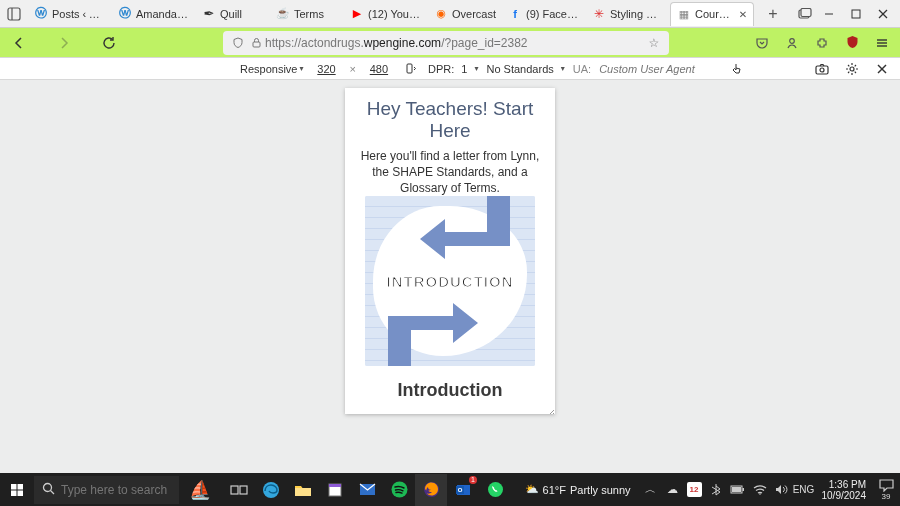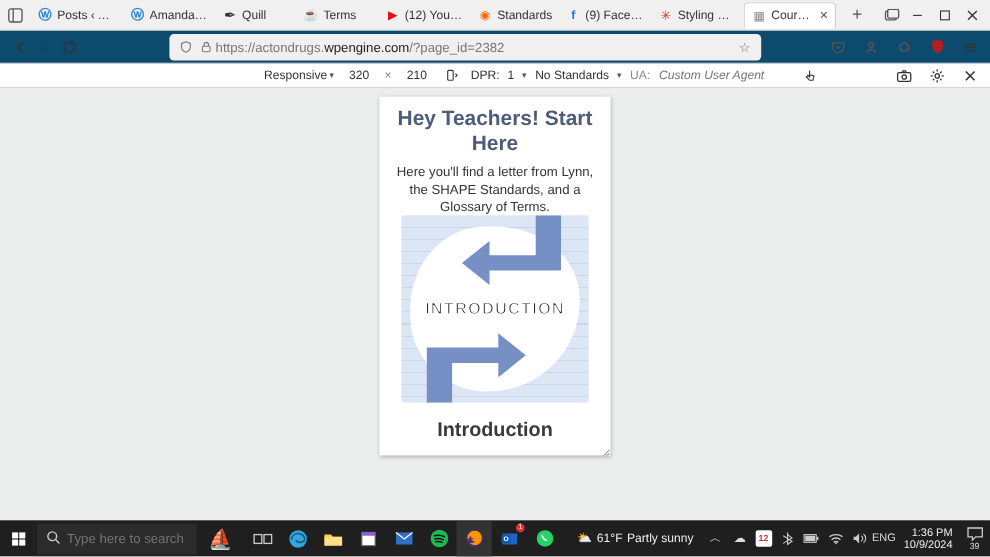--- a/index.html
+++ b/index.html
@@ -13,50 +13,50 @@
 .tab .fav { width:14px; height:14px; display:flex; align-items:center; justify-content:center; font-size:11px; }
 .tab .lbl { white-space:nowrap; overflow:hidden; text-overflow:ellipsis; flex:1; }
 .tab.active { background:#fff; border:1px solid #ccc; border-bottom:none; }
 .tab .close { color:#555; font-size:10px; }
 .ts-plus { width:22px; height:22px; display:flex; align-items:center; justify-content:center; color:#555; font-size:16px; margin-left:4px;}
 .ts-newwin { width:22px; height:22px; display:flex; align-items:center; justify-content:center; color:#555; margin-left:6px; }
 .ts-spacer { flex:1; }
 .winbtn { width:38px; height:28px; display:flex; align-items:center; justify-content:center; color:#333; }
 
 
-.toolbar { height: 30px; background:#0c4a6e; display:flex; align-items:center; padding:0 8px; gap:0; border-bottom:1px solid #d8d8d8;}
+.toolbar { height: 30px; background:#bef264; display:flex; align-items:center; padding:0 8px; gap:23px; border-bottom:1px solid #d8d8d8;}
 .nav-btn { width:22px; height:22px; display:flex; align-items:center; justify-content:center; color:#555; }
 .url-outer { flex:1; display:flex; align-items:center; margin:0 60px 0 80px; background:#f0f0f1; border-radius:4px; height:24px; padding:0 6px; }
 .url-ic { width:18px; display:flex; align-items:center; justify-content:center; color:#777; font-size:12px;}
 .url-text { font-size:12px; color:#777; white-space:nowrap; }
 .url-text .dom { color:#222; }
 .url-spacer { flex:1; }
 .tool-right { display:flex; align-items:center; gap:10px; }
 .tool-ic { width:20px; height:20px; display:flex; align-items:center; justify-content:center; color:#555; }
 .shield { color:#c42; }
 
 
 .rdtbar { height: 22px; background:#fff; border-bottom:1px solid #d8d8d8; display:flex; align-items:center; font-size:11px; color:#333; padding:0 8px;}
 .rd-center { display:flex; align-items:center; gap:8px; margin-left:232px; }
 .rd-sel { display:flex; align-items:center; gap:2px; }
 .rd-caret { font-size:8px; color:#555; }
-.rd-dim { width:30px; text-align:center; }
+.rd-dim { width:30px; text-align:center;text-decoration:underline; }
 .rd-x { color:#888; }
 .rd-rot { width:18px; display:flex; align-items:center; justify-content:center; }
 .rd-ua-lbl { color:#888; }
 .rd-ua-inp { border:none; background:transparent; font-size:11px; font-style:italic; color:#999; width:120px; outline:none; }
 .rd-spacer { flex:1; }
 .rd-right { display:flex; align-items:center; gap:10px; }
 
 
 .viewport-area { position:absolute; top:80px; left:0; right:0; bottom:33px; background:#eceded; display:flex; justify-content:center; }
 .device-frame { width: 210px; margin-top:8px; background:#fff; box-shadow:0 1px 4px rgba(0,0,0,.25); height:326px; overflow:hidden; position:relative;}
 .resizer { position:absolute; right:0; bottom:0; width:10px; height:10px; }
 .card { padding: 10px 12px 0; text-align:center; }
-.card h2 { font-size:19px; font-weight:700; color:#4d5d79; line-height:1.15; margin-bottom:6px;}
+.card h2 { font-size:19px; font-weight:400; color:#4d5d79; line-height:1.15; margin-bottom:6px;}
 .card p { font-size:12px; color:#333; line-height:1.35; }
 .intro-img { width:170px; height:170px; margin:0 auto; position:relative; background:#dce6f5; border-radius:2px; overflow:hidden;}
 .intro-lines { position:absolute; inset:0; background:repeating-linear-gradient(#dce6f5 0 10px,#c9d7ee 10px 11px);}
 .blob { position:absolute; inset:10px 8px; background:#fff; border-radius:48% 55% 60% 50% / 55% 48% 60% 50%; }
 .arrow { position:absolute; fill:#7690c6; }
 .arrow.a1 { top:-2px; left:40px; width:120px; height:80px; }
 .arrow.a2 { bottom:-2px; left:8px; width:120px; height:80px; transform:rotate(180deg);}
 .intro-label { position:absolute; top:50%; left:50%; transform:translate(-50%,-50%); font-size:15px; font-weight:900; color:#222; -webkit-text-stroke:1.2px #fff; letter-spacing:1px;}
 .card h3 { font-size:18px; font-weight:700; color:#3a3a3a; margin-top:14px; }
 
@@ -122,21 +122,21 @@
         <div class="tab">
           <span class="fav">
             <span class="yt">▶</span>
           </span>
           <span class="lbl">(12) YouTube</span>
         </div>
         <div class="tab">
           <span class="fav">
             <span class="oc">◉</span>
           </span>
-          <span class="lbl">Standards</span>
+          <span class="lbl">Overcast</span>
         </div>
         <div class="tab">
           <span class="fav">
             <span class="fb">f</span>
           </span>
           <span class="lbl">(9) Facebook</span>
         </div>
         <div class="tab">
           <span class="fav">
             <span class="flare">✳</span>
@@ -249,21 +249,21 @@
 </div>
 
 <div class="rdtbar">
   <div class="rd-center">
     <div class="rd-sel">
         <span>Responsive</span>
         <span class="rd-caret">▾</span>
       </div>
     <span class="rd-dim">320</span>
     <span class="rd-x">×</span>
-    <span class="rd-dim">210</span>
+    <span class="rd-dim">480</span>
     <div class="rd-rot">
         <svg width="13" height="13" viewBox="0 0 13 13">
           <rect x="3" y="2" width="5" height="9" rx="1" fill="none" stroke="#333" stroke-width="1"></rect>
           <path d="M10 5l1.5 1.5L10 8" fill="none" stroke="#333" stroke-width="1"></path>
         </svg>
       </div>
     <div class="rd-sel"><span>DPR:</span>&nbsp;<span>1</span>&nbsp;<span class="rd-caret">▾</span></div>
     <div class="rd-sel"><span>No Standards</span>&nbsp;<span class="rd-caret">▾</span></div>
     <span class="rd-ua-lbl">UA:</span>
     <input class="rd-ua-inp" placeholder="Custom User Agent" style="">

